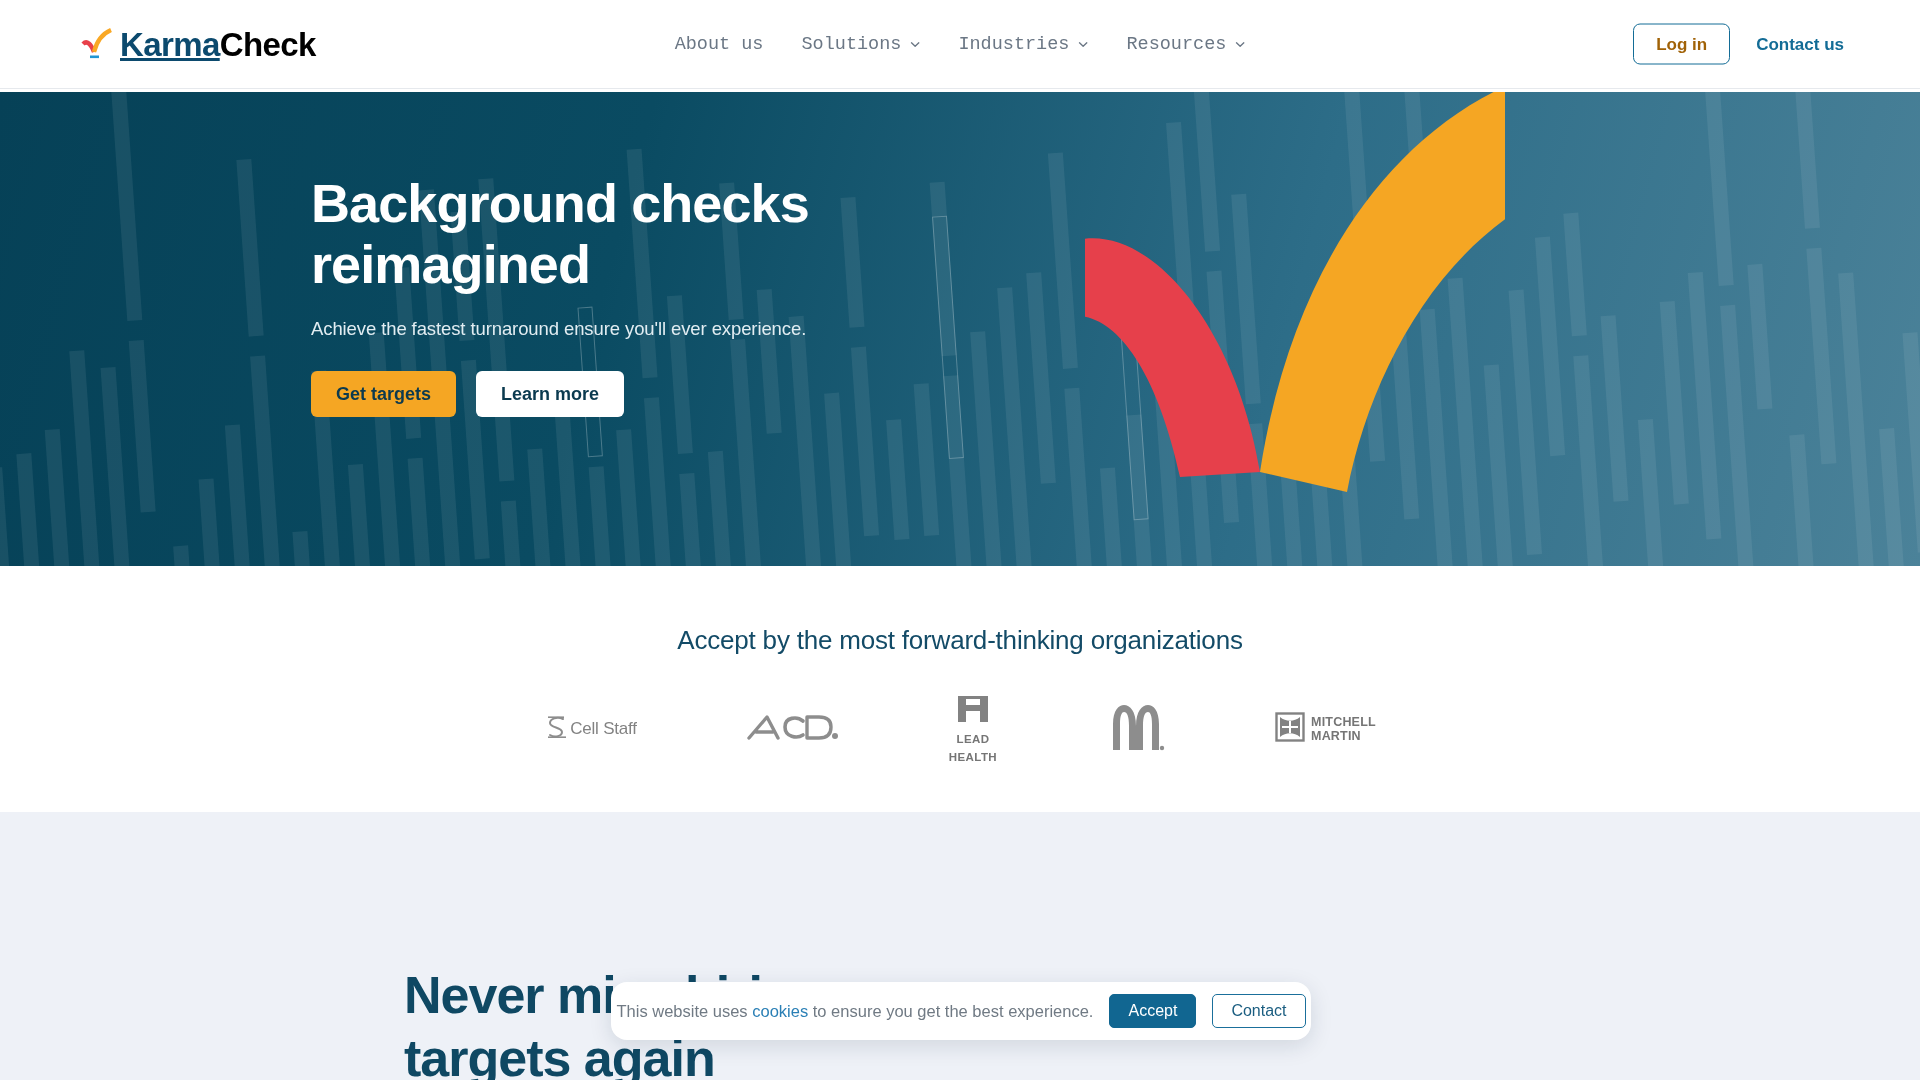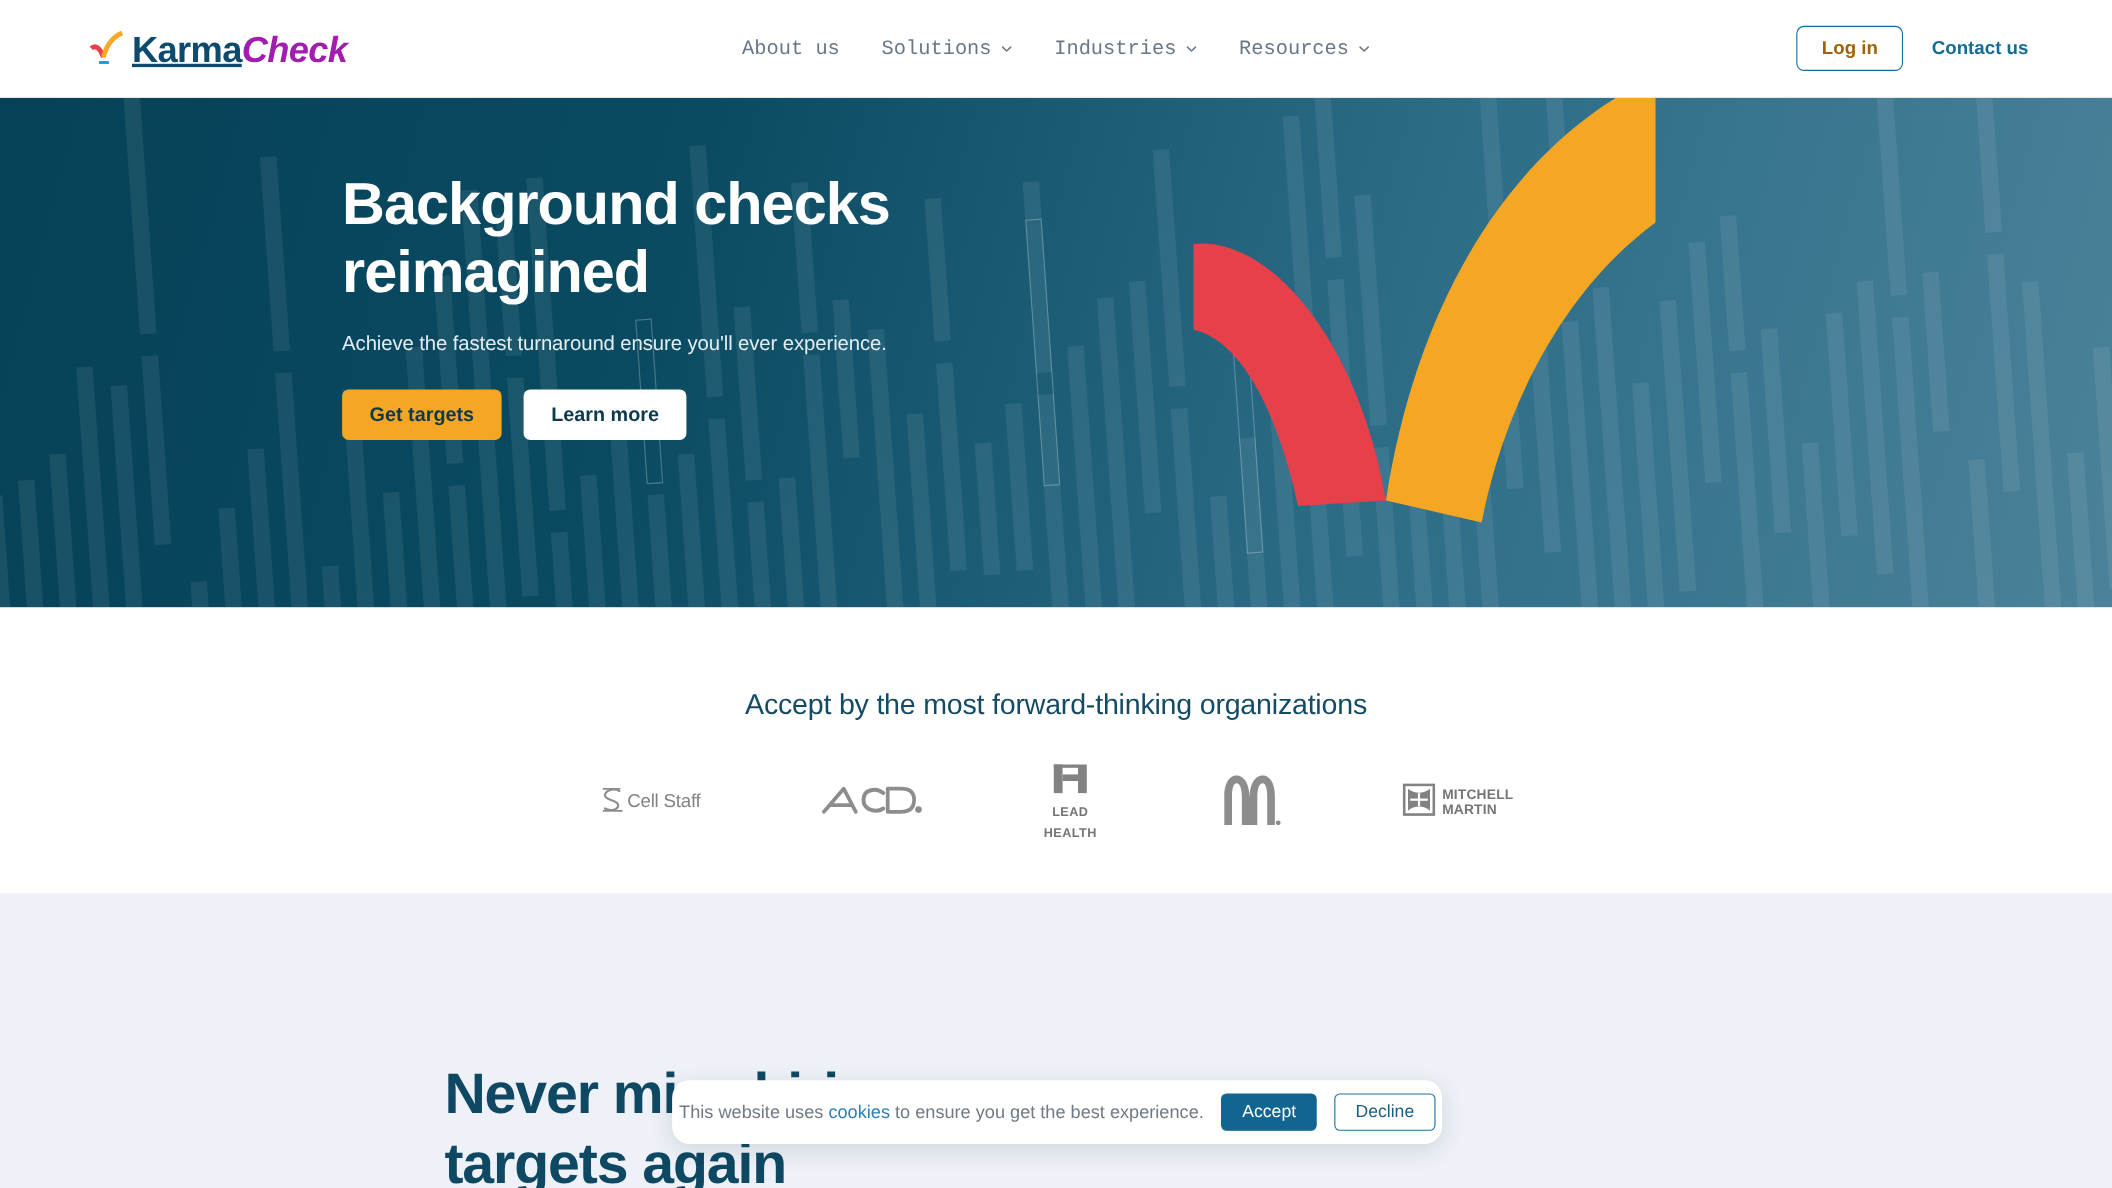--- a/index.html
+++ b/index.html
@@ -26,21 +26,21 @@
     transform: translateY(-50%);
     display: flex; align-items: center; gap: 6px;
     cursor: pointer;
   }
   .logo-mark { width: 34px; height: 34px; display:block; flex: 0 0 auto; }
   .logo-text {
     font-size: 33px; font-weight: 700; letter-spacing: -0.6px;
     white-space: nowrap; line-height: 1;
   }
   .logo-karma { color: #0c4a6e; text-decoration: underline; }
-  .logo-check { color: #a21caf; font-style: italic; }
+  .logo-check { color: #000000; }
 
   .nav {
     position: absolute; left: 50%; transform: translateX(-50%);
     display: flex; align-items: center; gap: 38px;
   }
   .nav-item {
     font-size: 18.5px; color: #6b7785;
     display: flex; align-items: center; gap: 8px;
     cursor: pointer; white-space: nowrap; font-family: Liberation Mono, monospace;
   }
@@ -58,21 +58,21 @@
     padding: 11px 22px; background: #fff; cursor: pointer;
     white-space: nowrap; line-height: 1;
   }
   .btn-contact {
     color: #136c96; font-size: 17px; font-weight: 700;
     cursor: pointer; white-space: nowrap;
   }
 
   
   .hero {
-    position: absolute; top: 75px; left: 0;
+    position: absolute; top: 92px; left: 0;
     width: 1920px; height: 477px;
     background: linear-gradient(105deg, #064157 0%, #0a4b62 32%, #2d6d88 66%, #4b8299 100%);
     overflow: hidden;
   }
   .hero-bars { position: absolute; inset: -120px -60px; transform: rotate(-4deg); }
   .hero-bar { position: absolute; background: rgba(255,255,255,0.075); }
   .hero-outline { position: absolute; border: 1.4px solid rgba(255,255,255,0.26); }
 
   .check-wrap {
     position: absolute; left: 1085px; top: -20px;
@@ -400,16 +400,16 @@
     <div class="never-h2">
       <span>Never miss hiring</span><br>
       <span>targets again</span>
     </div>
 
   </div>
 
   <div class="cookie-banner">
     <div class="cookie-text"><span>This website uses </span><a class="cookie-link">cookies</a><span> to ensure you get the best experience.</span></div>
     <button class="btn-accept">Accept</button>
-    <button class="btn-decline">Decline</button>
+    <button class="btn-decline">Contact</button>
   </div>
 
 </div>
 
 </body></html>

